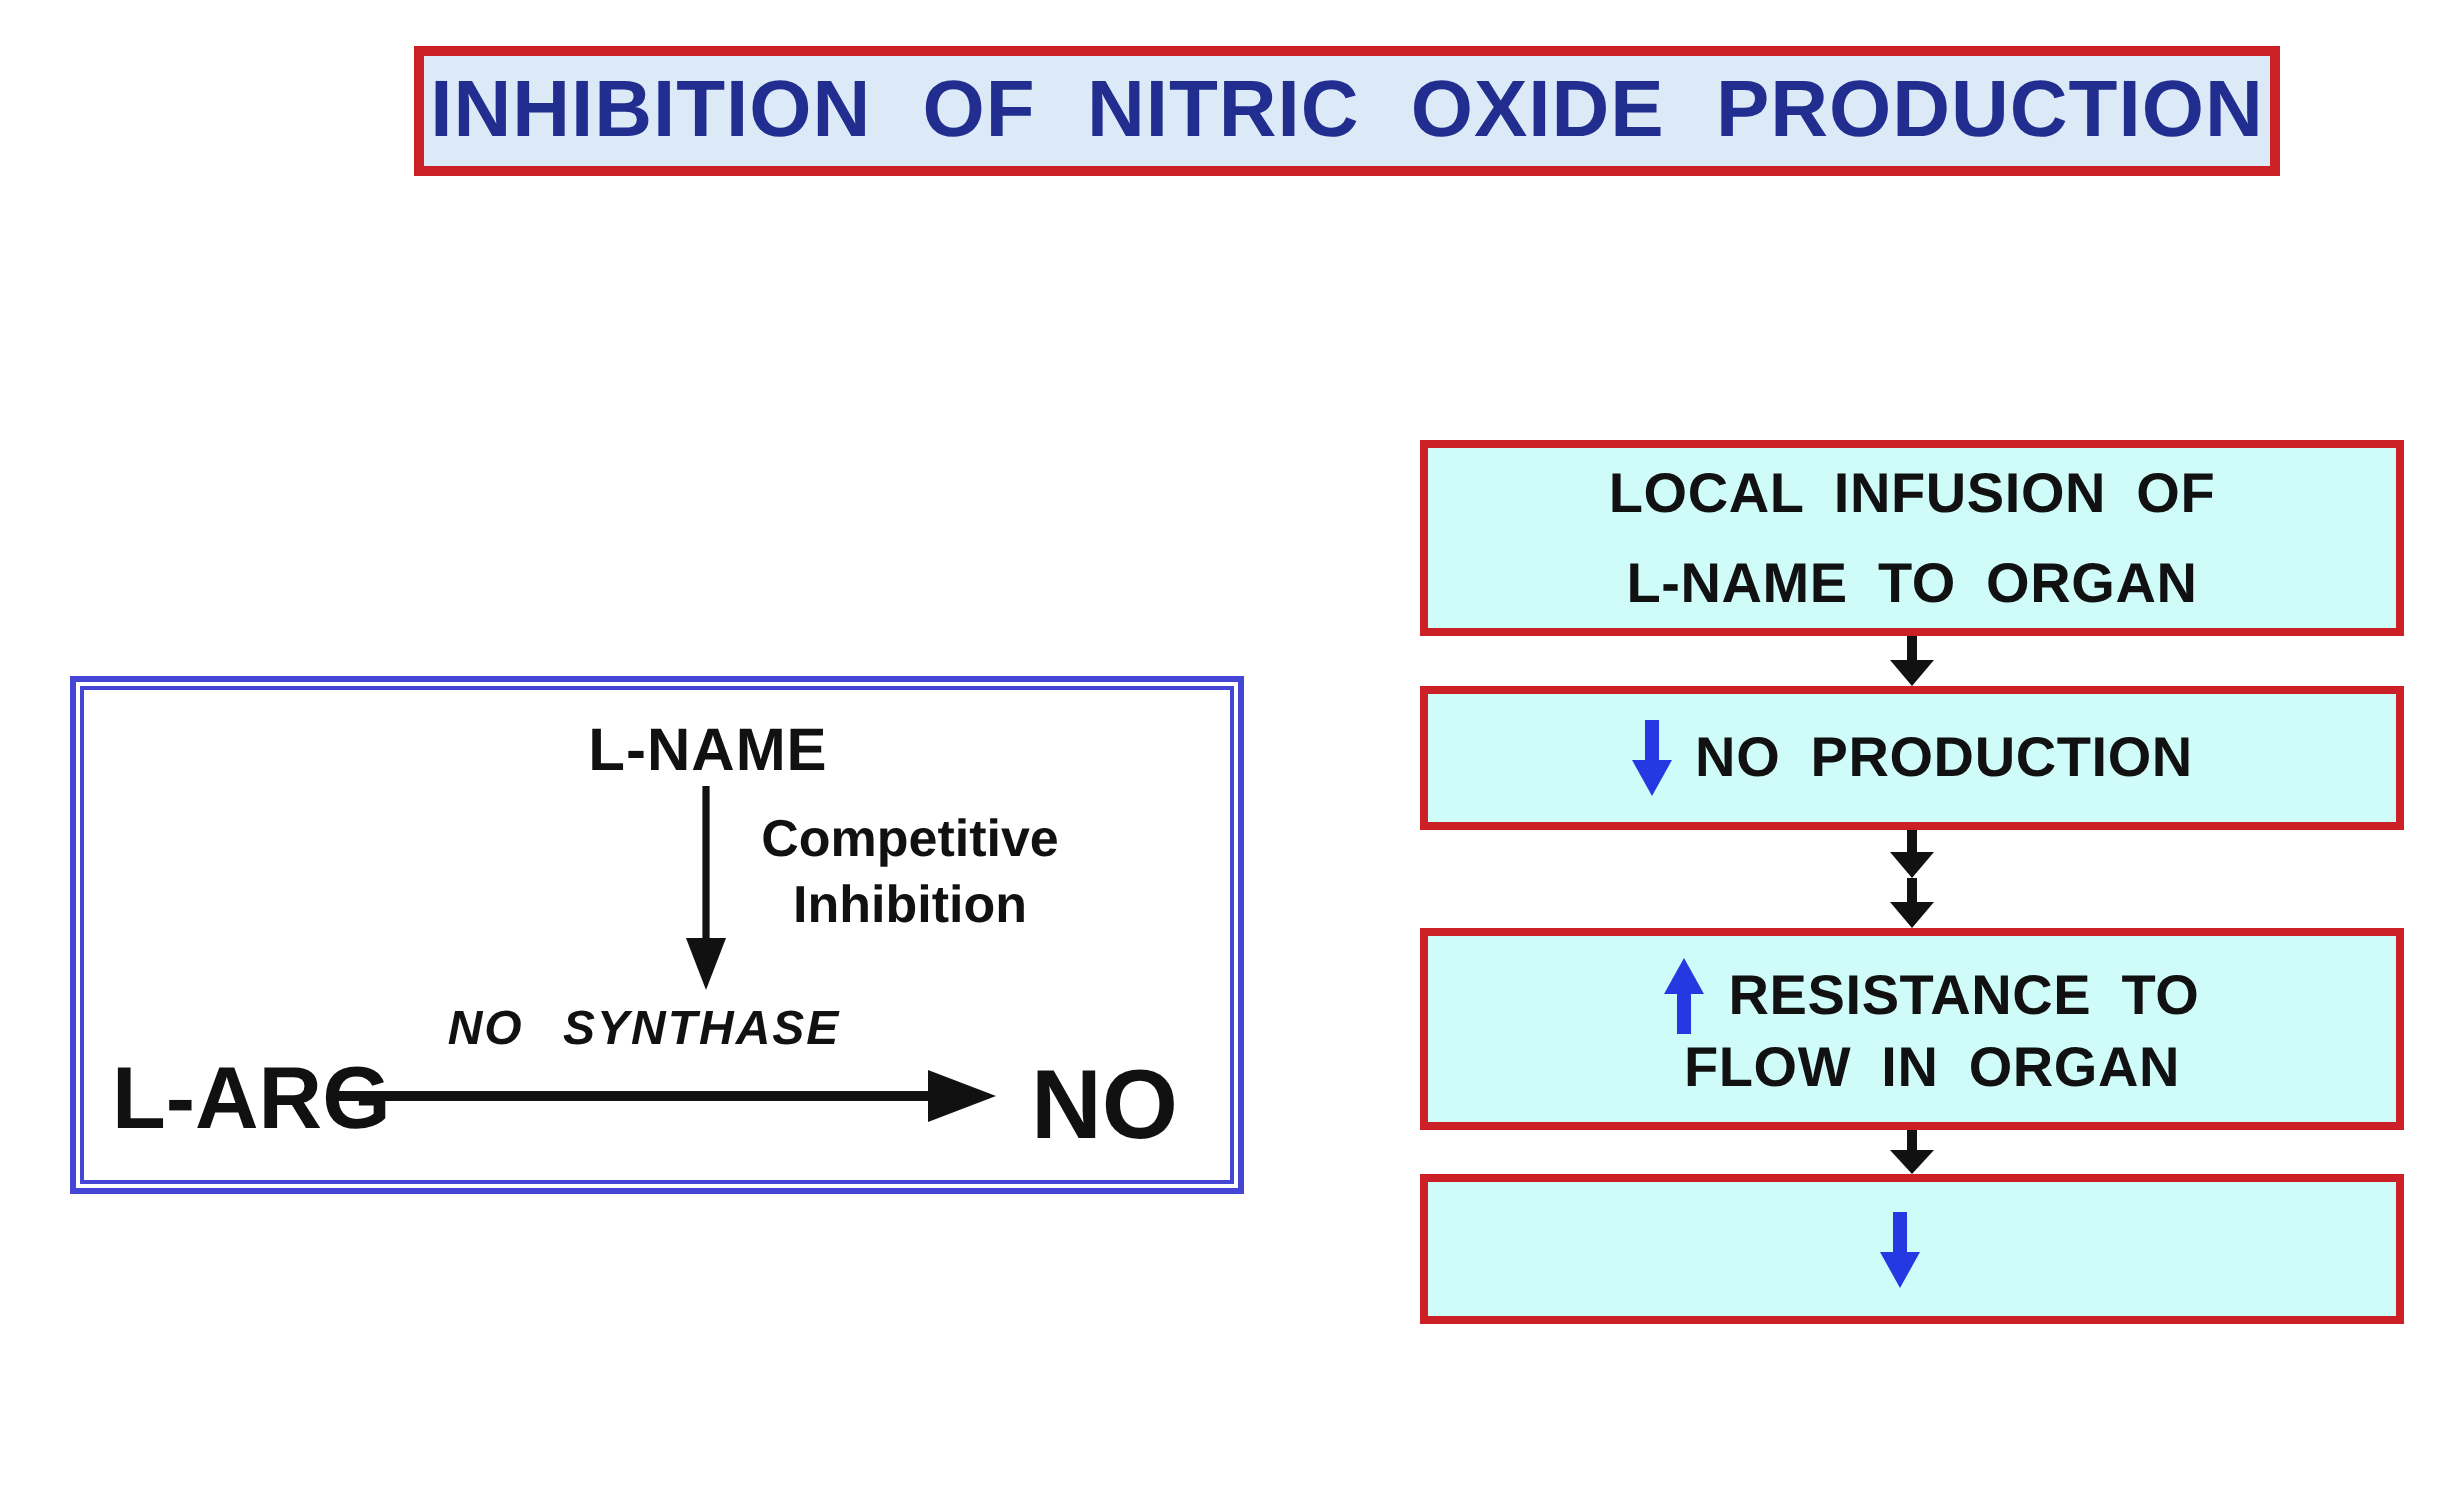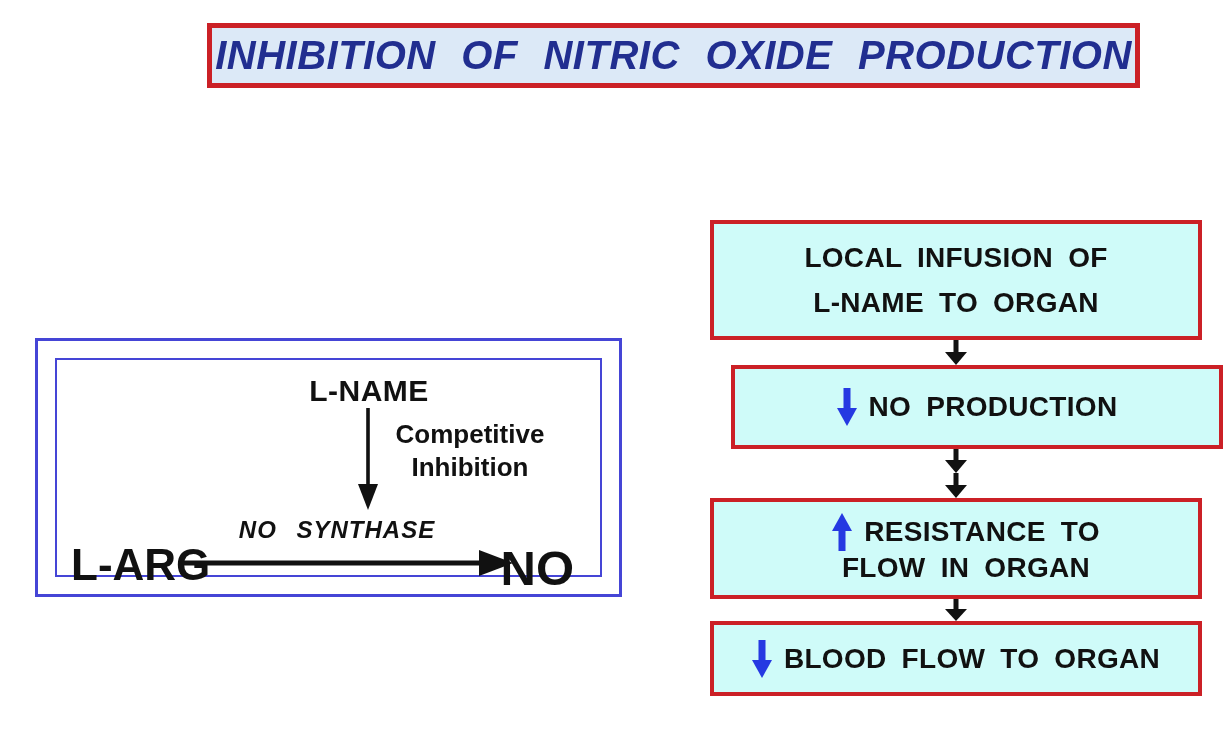--- a/index.html
+++ b/index.html
@@ -19,31 +19,31 @@
     background:#ffffff;
     font-family:"Liberation Sans", sans-serif;
     color:var(--text_black);
     overflow:hidden;
   }
   
   .title-box{
     position:absolute; left:207px; top:23px; width:933px; height:65px;
     background:var(--title_fill);
     border:5px solid var(--red_border);
-    display:flex; align-items:center; justify-content:center;font-style:italic;
+    display:flex; align-items:center; justify-content:center;
   }
   .title-box span{
     font-size:40px; font-weight:bold; color:var(--title_text);
     letter-spacing:0.5px; word-spacing:14px; white-space:nowrap;
   }
   
   .panel-outer{
     position:absolute; left:35px; top:338px; width:587px; height:259px;
     border:3px solid var(--panel_border_blue);
-    background:#ffffff; padding:17px;
+    background:#ffffff; padding:2px;
   }
   .panel-inner{
     position:relative; width:100%; height:100%;
     border:2px solid var(--panel_border_blue);
     background:#ffffff;
   }
   .lname{
     position:absolute; left:312px; top:14px; transform:translateX(-50%);
     font-size:30px; font-weight:bold; letter-spacing:0.5px; white-space:nowrap;
   }
@@ -74,21 +74,21 @@
   }
   .fbox{
     width:100%;
     background:var(--cyan_fill);
     border:4px solid var(--red_border);
     display:flex; flex-direction:column; align-items:center; justify-content:center;
     text-align:center;
     font-size:28px; font-weight:bold; line-height:1.18;
     letter-spacing:0.3px; word-spacing:7px; white-space:nowrap;
   }
-  .h1{height:120px;gap:12px;} .h2{height:84px;margin-left:21px;} .h3{height:73px;} .h4{height:101px;padding-left:20px;} .h5{height:75px;}
+  .h1{height:98px;gap:12px;} .h2{height:72px;} .h3{height:73px;} .h4{height:101px;padding-left:20px;} .h5{height:75px;}
   .frow{display:flex; align-items:center; justify-content:center;}
   .blue-arrow{color:var(--accent_blue); margin-right:12px; flex:none;}
   .connector{
     display:block; margin:0 auto; flex:none; color:var(--arrow_black);
   }
   .c25{height:25px;} .c24{height:24px;} .c22{height:22px;}
 </style>
 </head>
 <body>
 
@@ -174,18 +174,17 @@
       <rect x="13.5" y="0" width="5" height="11" fill="currentColor"></rect>
       <polygon points="5,10 27,10 16,22" fill="currentColor"></polygon>
     </svg>
 
     <div class="fbox h5">
       <div class="frow">
         <svg class="blue-arrow" width="20" height="38" viewBox="0 0 20 38" aria-hidden="true">
           <rect x="6.5" y="0" width="7" height="22" fill="currentColor"></rect>
           <polygon points="0,20 20,20 10,38" fill="currentColor"></polygon>
         </svg>
-        <span>BLOOD FLOW TO ORGAN</span>
       </div>
     </div>
 
   </section>
 </div>
 
 </body></html>

